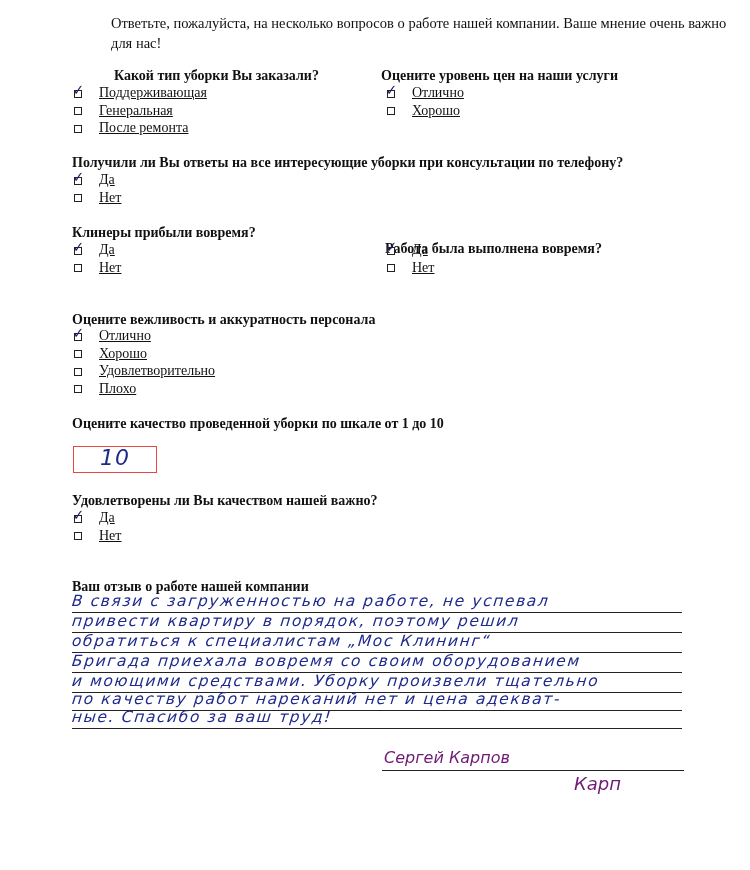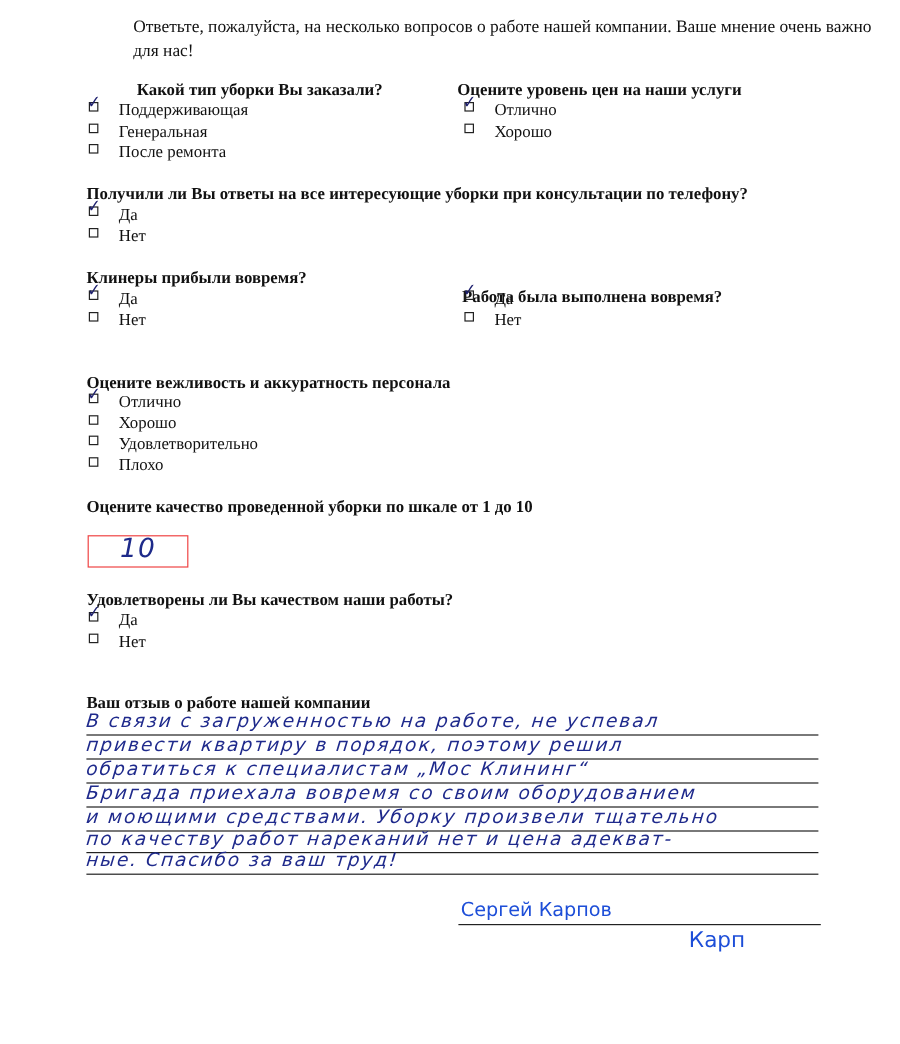--- a/index.html
+++ b/index.html
@@ -1,32 +1,32 @@
 <!DOCTYPE html>
 <html><head>
 <meta charset="utf-8">
 <style>
   html, body { margin:0; padding:0; background:#ffffff; }
   body { width:750px; height:870px; position:relative; overflow:hidden;
          font-family:"Liberation Serif", "DejaVu Serif", serif; color:#111; }
   .abs { position:absolute; }
   .intro { left:72px; top:13px; width:640px; font-size:14.5px; line-height:20px;margin-left:39px; }
   .q { font-weight:bold; font-size:14px; line-height:17px; white-space:nowrap; }
-  .opt { font-size:14px; line-height:17.5px; white-space:nowrap; display:flex; align-items:flex-start; }
+  .opt { font-size:14px; line-height:17.5px; white-space:nowrap; display:flex; align-items:center;text-decoration:underline; }
   .box { display:inline-block; width:6px; height:6px; border:1.2px solid #222; margin-left:2px; margin-right:17px; position:relative; top:1px; }
   .box.checked { border-color:#222; }
   .box.checked::after { content:"✓"; position:absolute; left:-3px; top:-9px; font-size:15px; font-weight:bold;
         color:#1d1f6e; font-family:"DejaVu Sans", sans-serif; transform:scaleX(0.9); }
   .scorebox { left:73px; top:446px; width:82px; height:25px; border:1px solid #ef4444; }
   .scoreval { position:absolute; left:26px; top:-2px; font-family:"DejaVu Sans", sans-serif; font-style:italic;
         font-size:22px; color:#1d2a8a; letter-spacing:1px; }
   .hand { font-family:"DejaVu Sans", sans-serif; font-style:italic; color:#1f2a8c; font-size:15.5px; white-space:nowrap;
           letter-spacing:1.6px; transform:skewX(-6deg); }
   .hline { height:1px; background:#222; }
-  .sig { font-family:"DejaVu Sans", sans-serif; color:#1d4ed8; font-size:16px; white-space:nowrap; }
+  .sig { font-family:"DejaVu Sans", sans-serif; font-style:italic; color:#701a75; font-size:16px; white-space:nowrap; }
 </style>
 </head>
 <body>
 
 <div class="abs intro">Ответьте, пожалуйста, на несколько вопросов о работе нашей компании. Ваше мнение очень важно для нас!</div>
 
 <div class="abs q" style="left:72px;top:67px;margin-left:42px;">Какой тип уборки Вы заказали?</div>
 <div class="abs" style="left:72px;top:84px;">
   <div class="opt">
       <span class="box checked"></span>
@@ -108,21 +108,21 @@
       <span class="box"></span>
       <span>Плохо</span>
     </div>
 </div>
 
 <div class="abs q" style="left:72px;top:415px;">Оцените качество проведенной уборки по шкале от 1 до 10</div>
 <div class="abs scorebox">
   <span class="scoreval">10</span>
 </div>
 
-<div class="abs q" style="left:72px;top:492px;">Удовлетворены ли Вы качеством наши работы?</div>
+<div class="abs q" style="left:72px;top:492px;">Удовлетворены ли Вы качеством нашей важно?</div>
 <div class="abs" style="left:72px;top:509px;">
   <div class="opt">
       <span class="box checked"></span>
       <span>Да</span>
     </div>
   <div class="opt">
       <span class="box"></span>
       <span>Нет</span>
     </div>
 </div>

